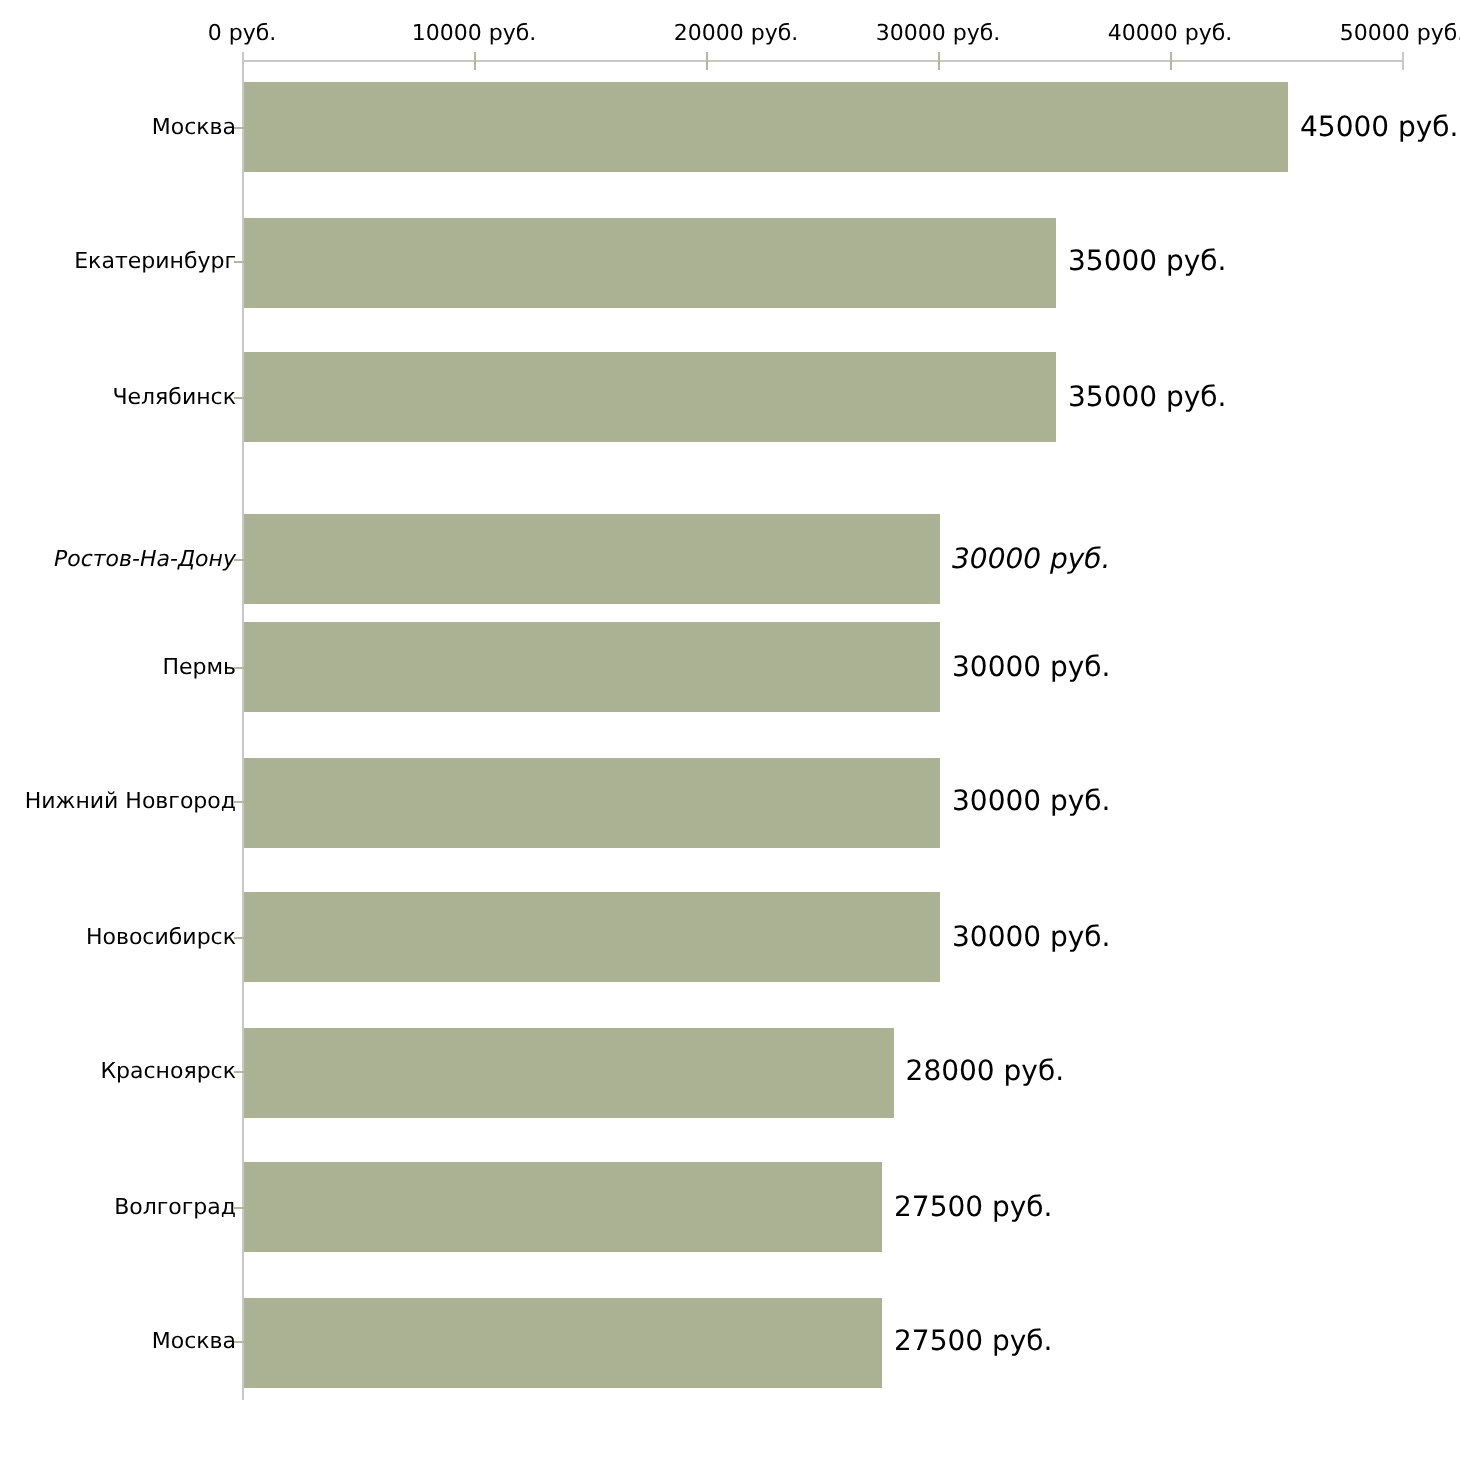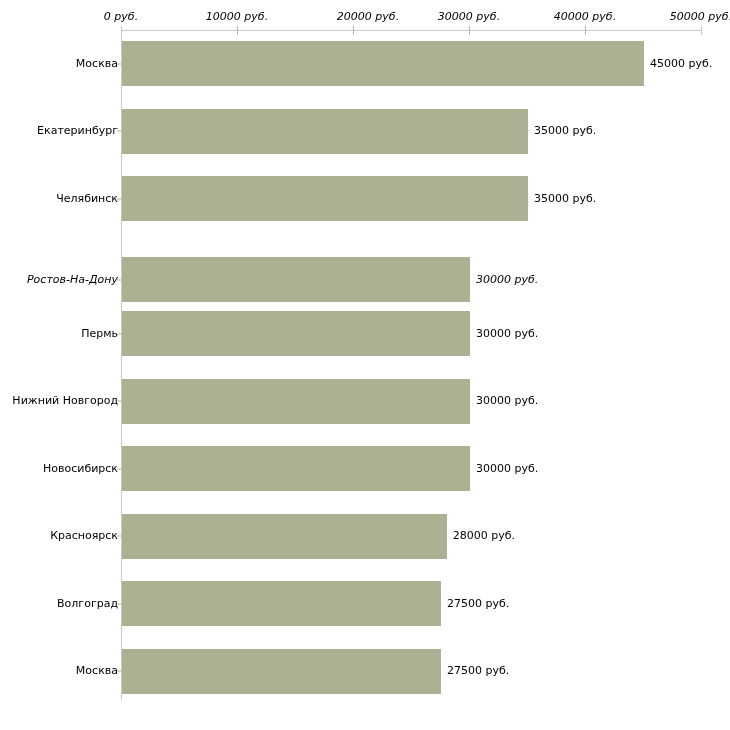--- a/index.html
+++ b/index.html
@@ -49,21 +49,20 @@
     background: #c8c8c8;
   }
   .tick-label {
     position: absolute;
     top: 11px;
     font-size: 11px;
     line-height: 11px;
     color: #000000;
     white-space: nowrap;
     transform: translateX(-50%);
-    font-style: italic;
   }
 
   
   .plot-area {
     position: absolute;
     left: 0;
     top: 0;
     width: 730px;
     height: 730px;
   }
@@ -106,21 +105,21 @@
     position: absolute;
     left: 122px;
     top: 11px;
     height: 45px;
     background: #abb294;
   }
   .bar-value {
     position: absolute;
     top: 50%;
     transform: translateY(-50%);
-    font-size: 11px;
+    font-size: 14px;
     line-height: 12px;
     white-space: nowrap;
     color: #000000;
   }
 </style>
 </head>
 <body>
 
 <div id="chart-root">
 

